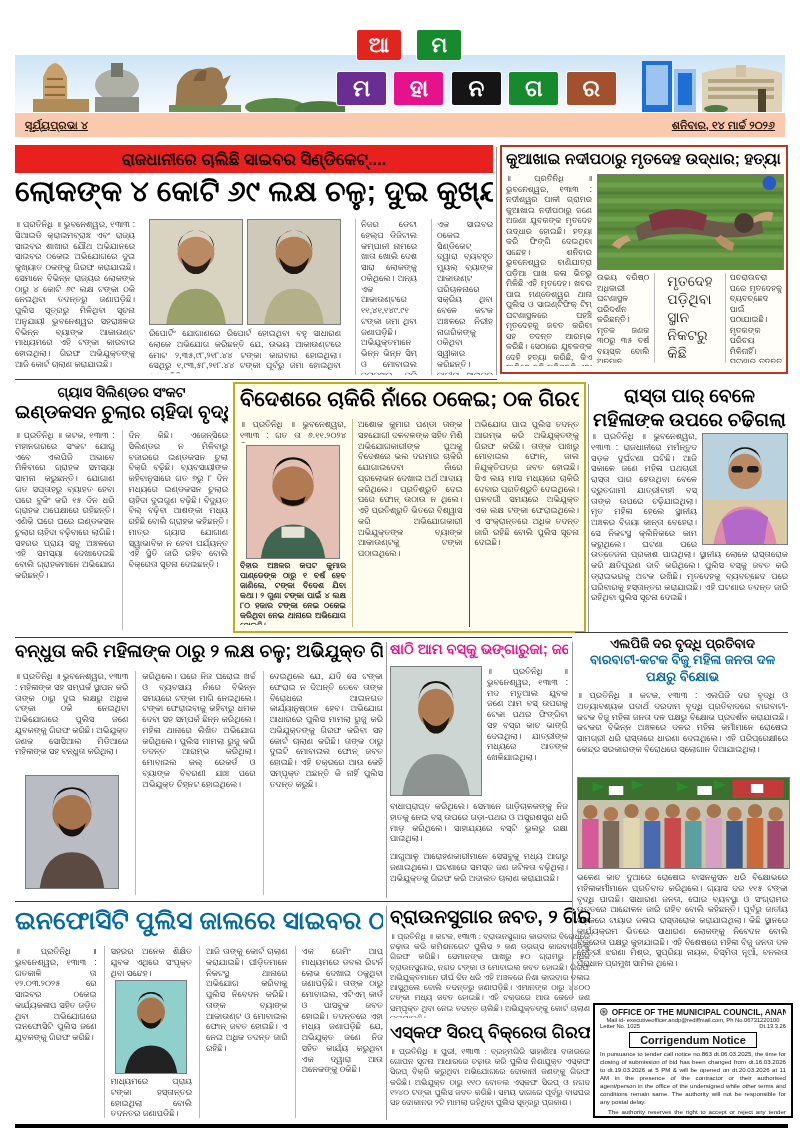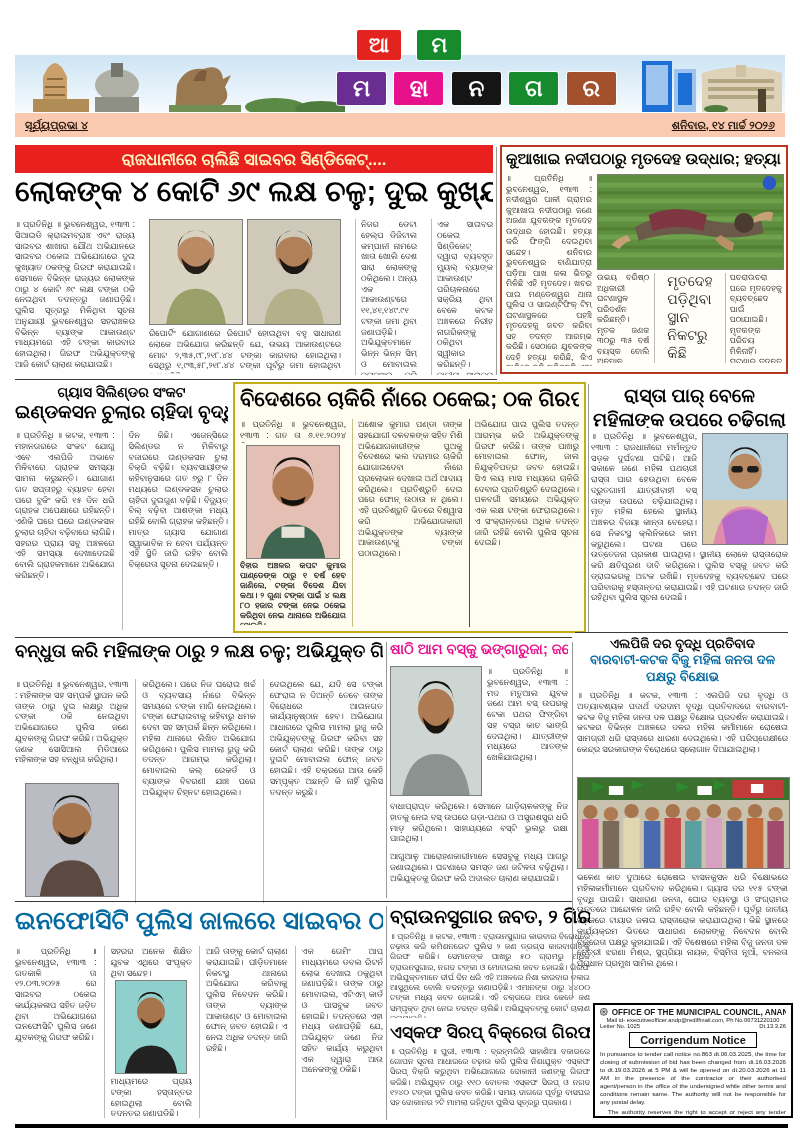--- a/index.html
+++ b/index.html
@@ -18,21 +18,21 @@
   .photo svg{display:block;width:100%;height:100%;}
   
   #strip{background:linear-gradient(180deg,#cde4f4 0%,#eaf4fb 70%,#f8fbfd 100%);overflow:hidden;}
   .tile{display:inline-block;color:#fff;font-weight:bold;text-align:center;border-radius:2px;
         box-shadow:0 0 0 1px rgba(255,255,255,.8);overflow:hidden;}
   .t-red{background:#e3231d}.t-green{background:#168a2c}.t-purple{background:#6a2d91}
   .t-pink{background:#e8118c}.t-black{background:#151515}.t-brown{background:#a2512c}
   #datebar{background:#f9c9b0;display:flex;align-items:center;justify-content:space-between;
            font-weight:bold;font-size:11px;color:#241309;padding:0 10px;box-sizing:border-box;}
   
-  #banner{background:#e8211f;color:#fef9c3;font-weight:bold;font-size:16.5px;
+  #banner{background:#e8211f;color:#000000;font-weight:bold;font-size:16.5px;
           display:flex;align-items:center;justify-content:center;overflow:hidden;}
   .box-red{border:2px solid #b8371f;background:#fffef8;box-sizing:border-box;}
   .box-yellow{border:2px solid #c3ad17;background:#fffdf0;box-sizing:border-box;}
   .kicker{font-weight:bold;color:#000;text-align:center;overflow:hidden;}
   .red-head{color:#0369a1;}
   .magenta-head{color:#e8118c;}
   .caption{font-size:8px;line-height:1.25;text-align:justify;font-weight:bold;color:#222;overflow:hidden;}
   
   #notice{border:2px solid #000;background:#fff;box-sizing:border-box;padding:3px 5px;overflow:hidden;}
   #notice .hdr{display:flex;align-items:center;gap:4px;justify-content:center;}
@@ -218,21 +218,21 @@
       </div>
       <span>॥ ପ୍ରତିନିଧି ॥ ଭୁବନେଶ୍ୱର, ୧୩ା୩ : ରାଜଧାନୀରେ ମର୍ମନ୍ତୁଦ ସଡ଼କ ଦୁର୍ଘଟଣା ଘଟିଛି। ଆଜି ସକାଳେ ଜଣେ ମହିଳା ପଥଚାରୀ ରାସ୍ତା ପାର ହେଉଥିବା ବେଳେ ଦ୍ରୁତଗାମୀ ଯାତ୍ରୀବାହୀ ବସ୍ ତାଙ୍କ ଉପରେ ଚଢ଼ିଯାଇଥିଲା। ମୃତ ମହିଳା ହେଲେ ସ୍ଥାନୀୟ ଅଞ୍ଚଳର ବିଜୟା କାନ୍ତା ବେହେରା। ସେ ନିକଟସ୍ଥ କ୍ଲିନିକରେ କାମ କରୁଥିଲେ। ଘଟଣା ପରେ ଉତ୍ତେଜନା ପ୍ରକାଶ ପାଇଥିଲା। ସ୍ଥାନୀୟ ଲୋକେ ରାସ୍ତାରୋକ କରି କ୍ଷତିପୂରଣ ଦାବି କରିଥିଲେ। ପୁଲିସ ବସ୍‌କୁ ଜବତ କରି ଡ୍ରାଇଭରକୁ ଅଟକ ରଖିଛି। ମୃତଦେହକୁ ବ୍ୟବଚ୍ଛେଦ ପରେ ପରିବାରକୁ ହସ୍ତାନ୍ତର କରାଯାଇଛି। ଏହି ଘଟଣାର ତଦନ୍ତ ଜାରି ରହିଥିବା ପୁଲିସ ସୂଚନା ଦେଇଛି।</span>
     </div>
   </div>
 
   <div class="abs hline" style="left:15px;top:637px;width:557px;"></div>
   <div class="abs hline" style="left:575px;top:632px;width:213px;"></div>
 
   <div class="abs" style="left:15px;top:641px;width:368px;height:257px;">
     <div class="headline center" style="font-size:18px;white-space:nowrap;height:26px;">ବନ୍ଧୁତା କରି ମହିଳାଙ୍କ ଠାରୁ ୨ ଲକ୍ଷ ଚଳୁ; ଅଭିଯୁକ୍ତ ଗିରଫ</div>
-    <div class="cols" style="height:224px;margin-top:12px;">
+    <div class="cols" style="height:224px;margin-top:4px;">
       <div>
         <div class="body-text" style="height:100px;">॥ ପ୍ରତିନିଧି ॥ ଭୁବନେଶ୍ୱର, ୧୩ା୩ : ମହିଳାଙ୍କ ସହ ସମ୍ପର୍କ ସ୍ଥାପନ କରି ତାଙ୍କ ଠାରୁ ଦୁଇ ଲକ୍ଷରୁ ଅଧିକ ଟଙ୍କା ଠକି ନେଇଥିବା ଅଭିଯୋଗରେ ପୁଲିସ ଜଣେ ଯୁବକଙ୍କୁ ଗିରଫ କରିଛି। ଅଭିଯୁକ୍ତ ଜଣକ ସୋସିଆଲ ମିଡିଆରେ ମହିଳାଙ୍କ ସହ ବନ୍ଧୁତା କରିଥିଲା।</div>
         <div class="photo" style="width:92px;height:112px;margin:4px auto 0;">
           <svg viewBox="0 0 80 100" preserveAspectRatio="none">
             <rect width="80" height="100" fill="#b9bcc2"></rect>
             <path d="M12 100 q4 -32 28 -32 q24 0 28 32 z" fill="#5a4a42"></path>
             <circle cx="40" cy="34" r="17" fill="#a6754e"></circle>
             <path d="M23 32 q0 -22 17 -22 q17 0 17 22 q0 -13 -7 -17 q-10 -7 -20 0 q-7 4 -7 17" fill="#15110d"></path>
             <path d="M28 42 q12 12 24 0 q-3 12 -12 12 q-9 0 -12 -12" fill="#1a140f"></path>
           </svg>

